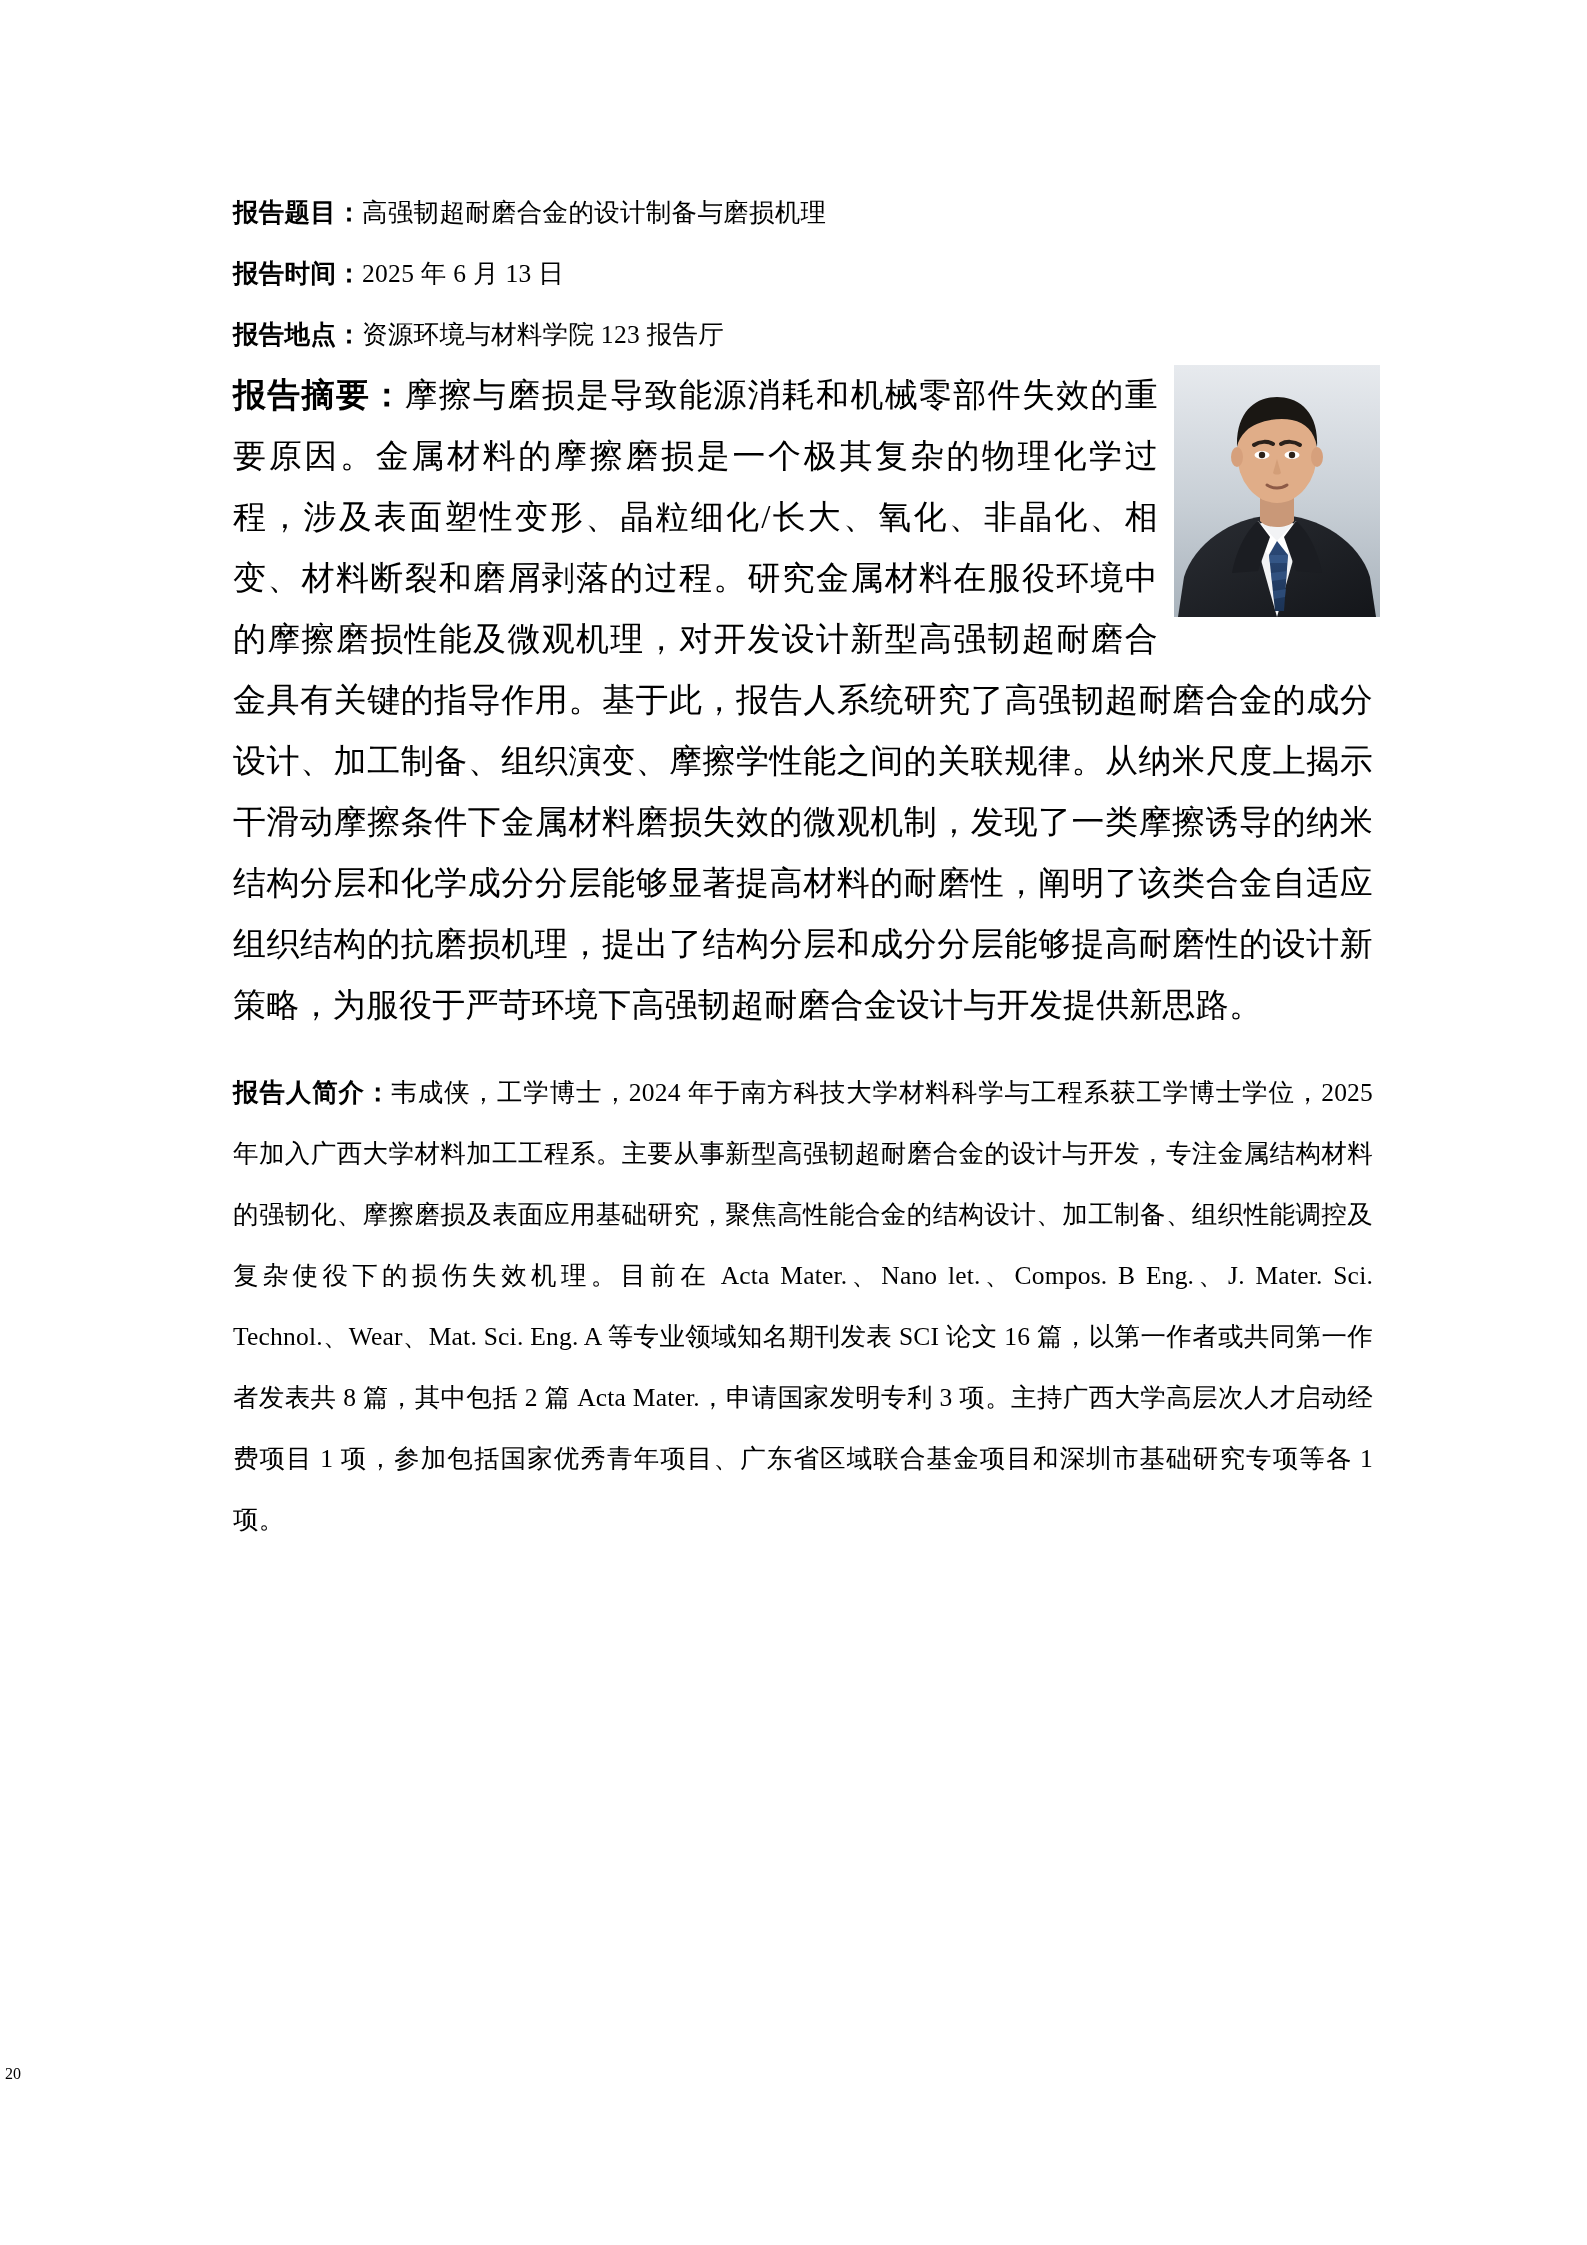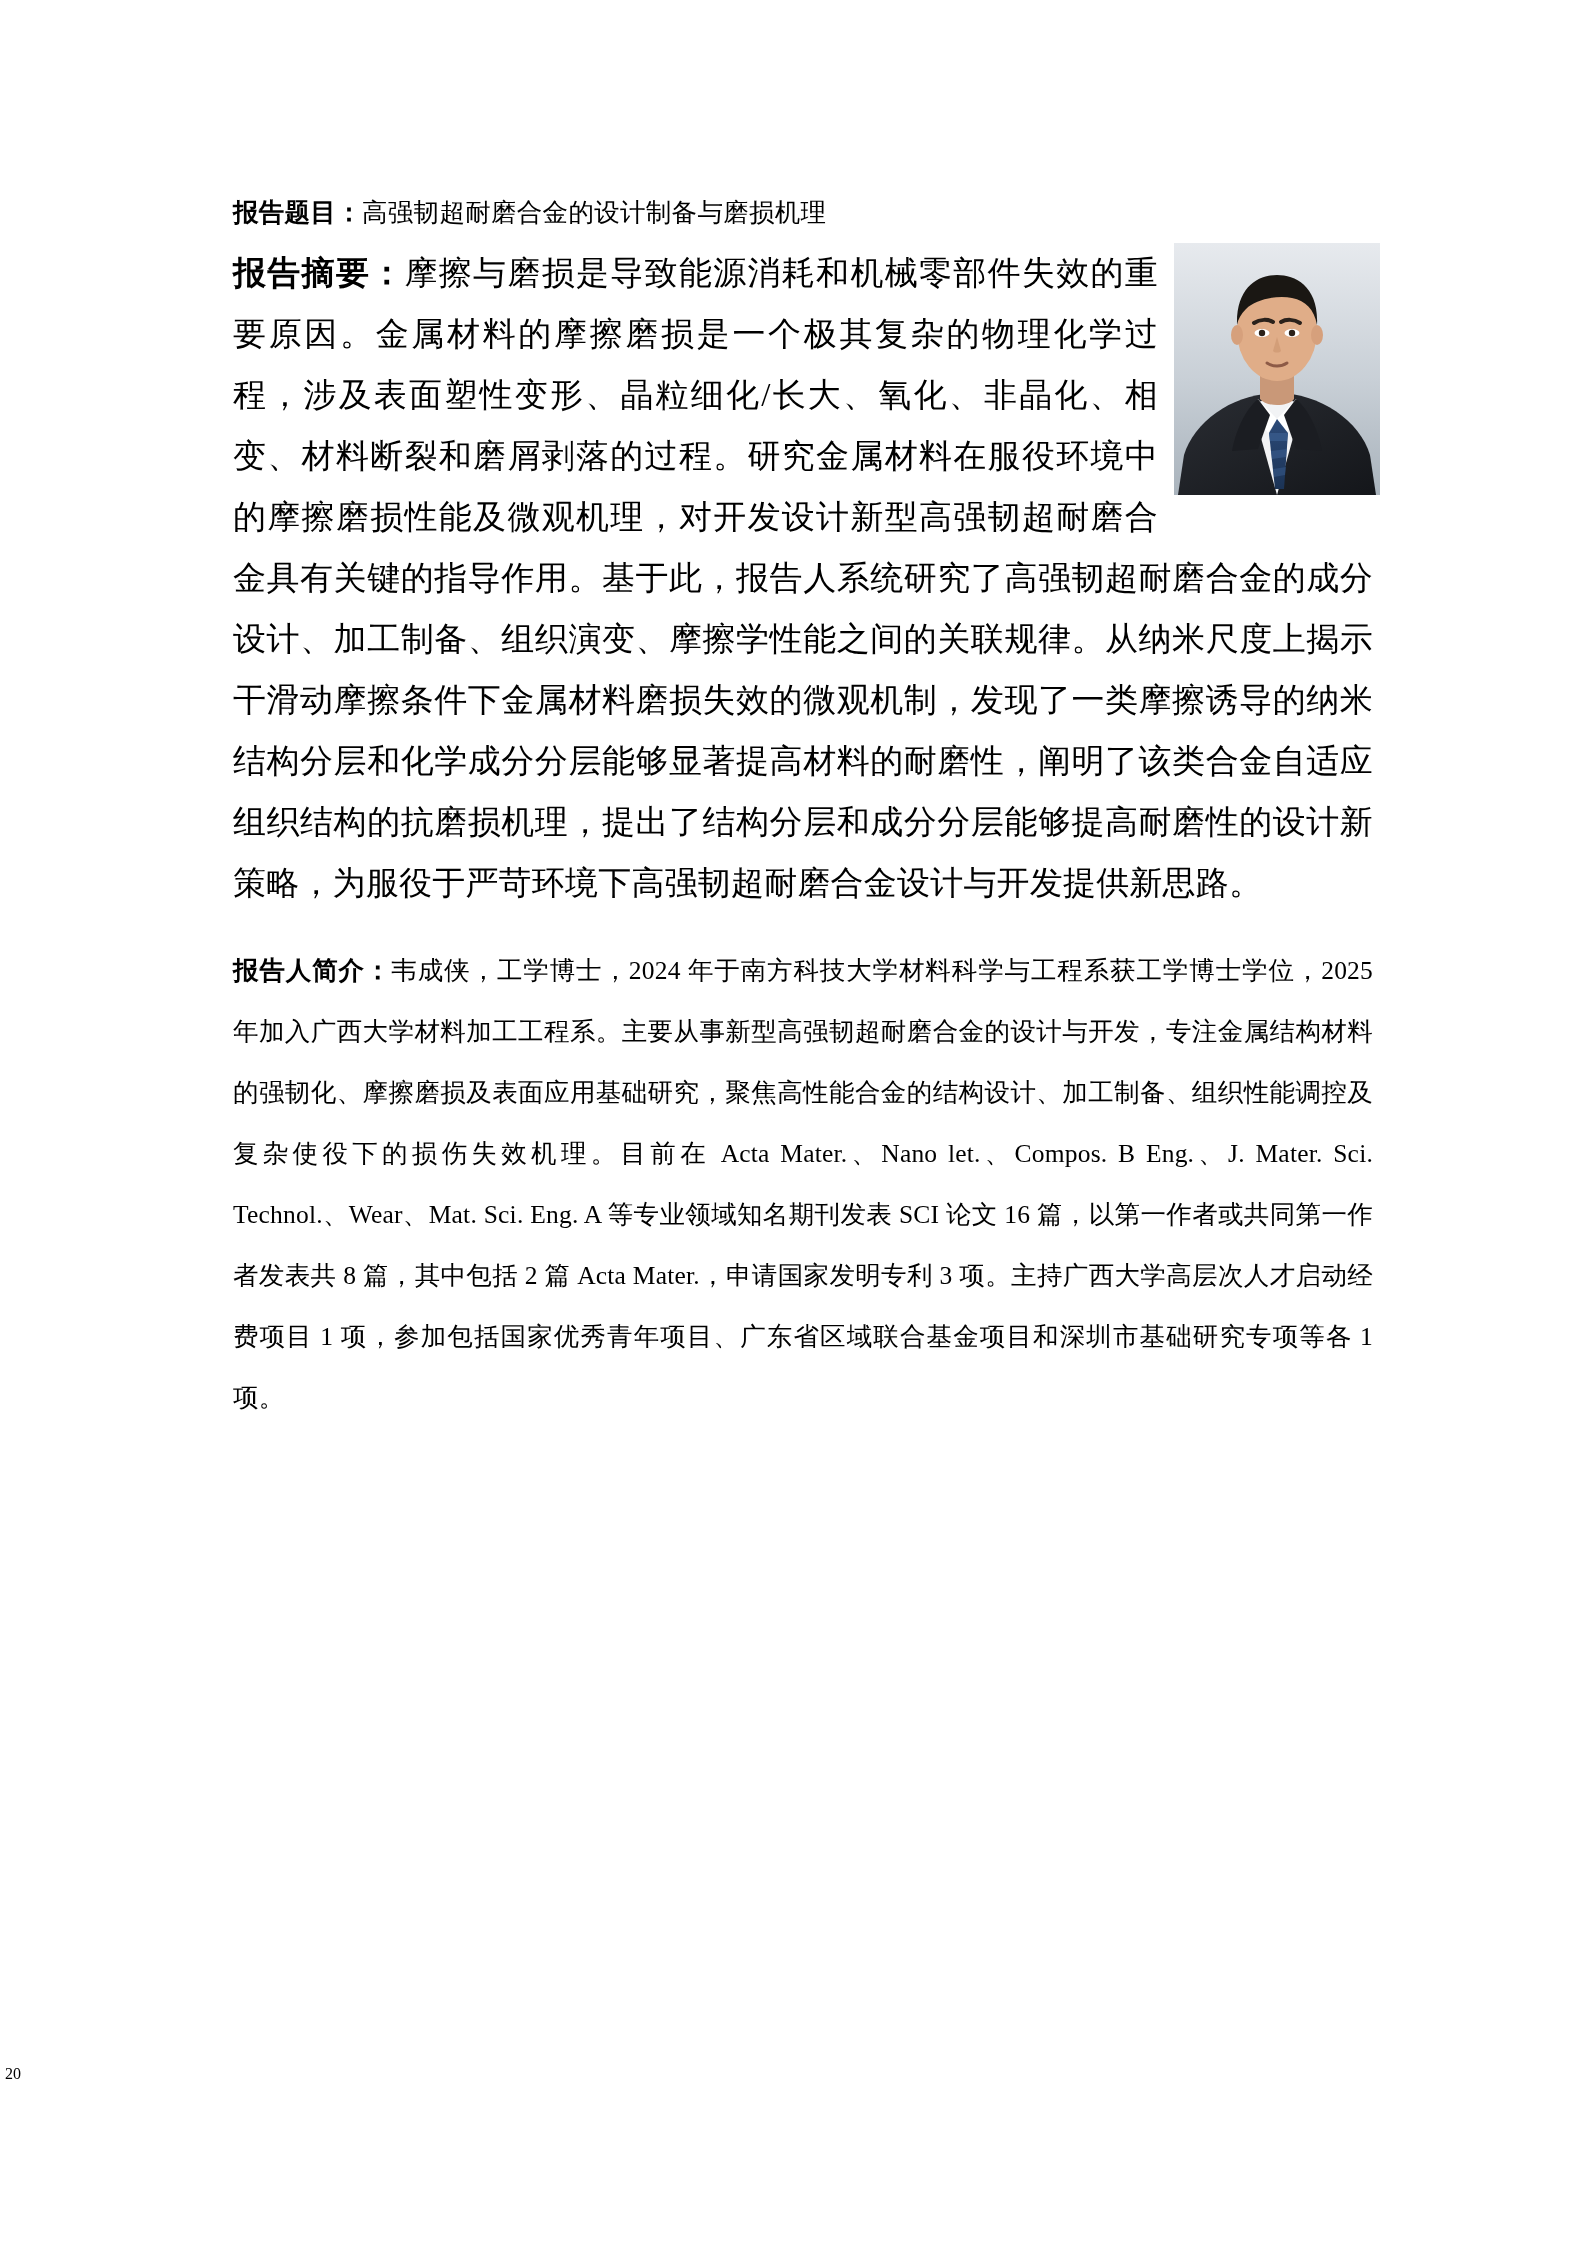--- a/index.html
+++ b/index.html
@@ -92,21 +92,27 @@
 
 <div class="page">
 
   <div class="content">
 
     <div class="field-line">
       <span class="label">报告题目：</span><span>高强韧超耐磨合金的设计制备与磨损机理</span>
     </div>
 
 
+    <div class="field-line">
+      <span class="label">报告时间：</span><span>2025 年 6 月 13 日</span>
+    </div>
 
+    <div class="field-line">
+      <span class="label">报告地点：</span><span>资源环境与材料学院 123 报告厅</span>
+    </div>
 
     <div class="abstract-wrap">
 
       <div class="photo">
         <svg width="206" height="252" viewBox="0 0 206 252" xmlns="http://www.w3.org/2000/svg">
           <defs>
             <linearGradient id="bgGrad" x1="0" y1="0" x2="0" y2="1">
               <stop offset="0%" stop-color="#e7eaee"></stop>
               <stop offset="55%" stop-color="#c8cfd6"></stop>
               <stop offset="100%" stop-color="#a9b3bc"></stop>

